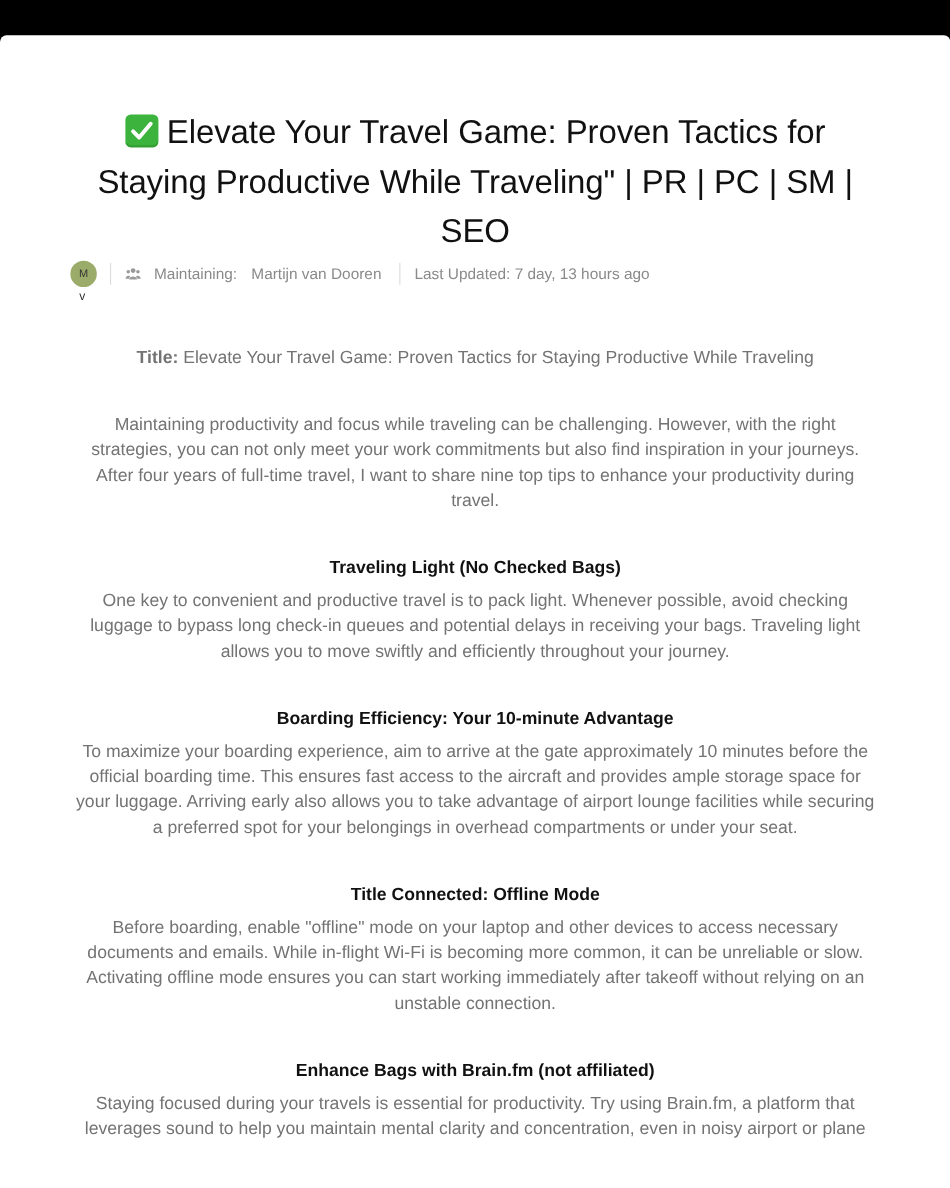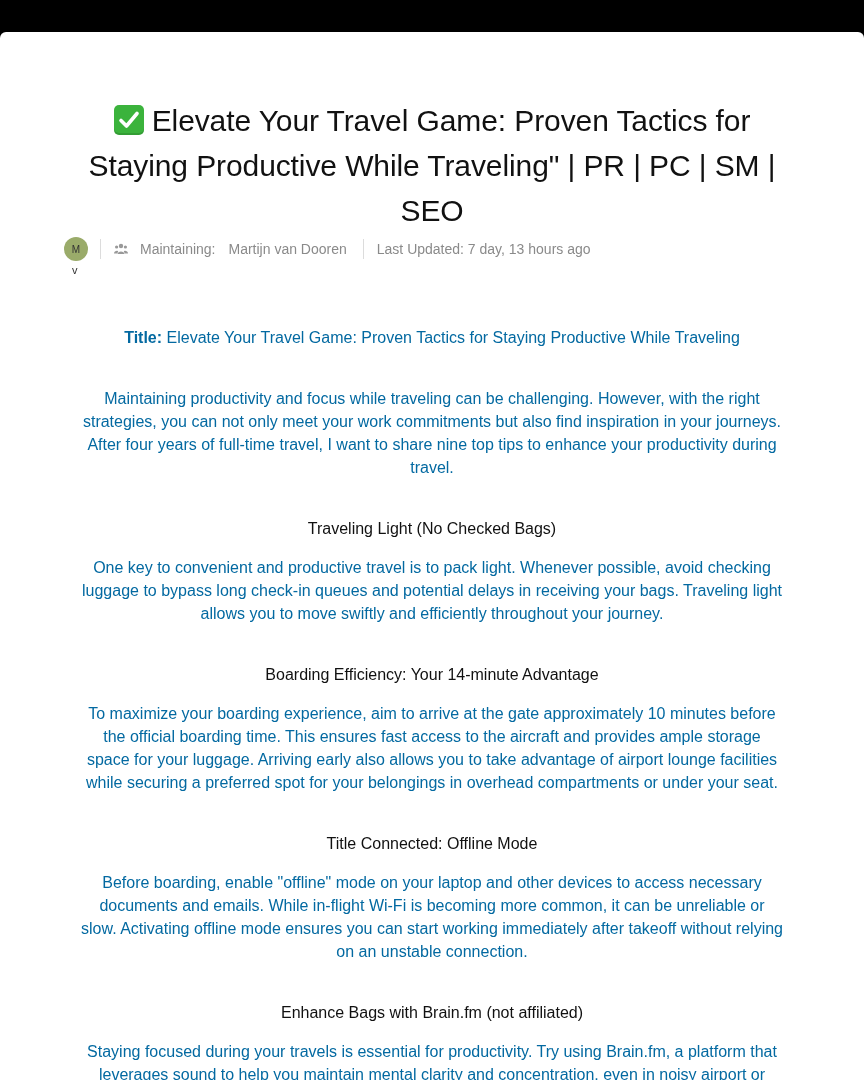--- a/index.html
+++ b/index.html
@@ -93,34 +93,34 @@
     .people-icon {
       display: inline-block;
       width: 14px;
       height: 12px;
       margin-right: 12px;
     }
     .contrib-label { margin-right: 13px; }
     .contrib-name { margin-right: 4px; }
 
     p, .para {
-      margin: 16px;
+      margin: 4px;
       font-size: 16px;
       line-height: 23px;
-      color: #0369a1;
+      color: #737373;
     }
     .line-title { margin-bottom: 7px; }
     .line-meta { }
     b { font-weight: 700; }
     .section { margin-top: 38px; }
     .section h3 {
       margin: 0 0 7px 0;
       font-size: 16px;
       line-height: 23px;
-      font-weight: 400;
+      font-weight: 700;
       color: #111;
     }
   </style>
 </head>
 <body>
 
 <div class="topbar"></div>
 
 <div class="page">
   <div class="content">
@@ -156,21 +156,21 @@
     <p class="line-title"><b>Title:</b><span> Elevate Your Travel Game: Proven Tactics for Staying Productive While Traveling</span></p>
 
     <p class="section">Maintaining productivity and focus while traveling can be challenging. However, with the right strategies, you can not only meet your work commitments but also find inspiration in your journeys. After four years of full-time travel, I want to share nine top tips to enhance your productivity during travel.</p>
 
     <div class="section">
       <h3>Traveling Light (No Checked Bags)</h3>
       <p>One key to convenient and productive travel is to pack light. Whenever possible, avoid checking luggage to bypass long check-in queues and potential delays in receiving your bags. Traveling light allows you to move swiftly and efficiently throughout your journey.</p>
     </div>
 
     <div class="section">
-      <h3>Boarding Efficiency: Your 14-minute Advantage</h3>
+      <h3>Boarding Efficiency: Your 10-minute Advantage</h3>
       <p>To maximize your boarding experience, aim to arrive at the gate approximately 10 minutes before the official boarding time. This ensures fast access to the aircraft and provides ample storage space for your luggage. Arriving early also allows you to take advantage of airport lounge facilities while securing a preferred spot for your belongings in overhead compartments or under your seat.</p>
     </div>
 
     <div class="section">
       <h3>Title Connected: Offline Mode</h3>
       <p>Before boarding, enable "offline" mode on your laptop and other devices to access necessary documents and emails. While in-flight Wi-Fi is becoming more common, it can be unreliable or slow. Activating offline mode ensures you can start working immediately after takeoff without relying on an unstable connection.</p>
     </div>
 
     <div class="section">
       <h3>Enhance Bags with Brain.fm (not affiliated)</h3>

